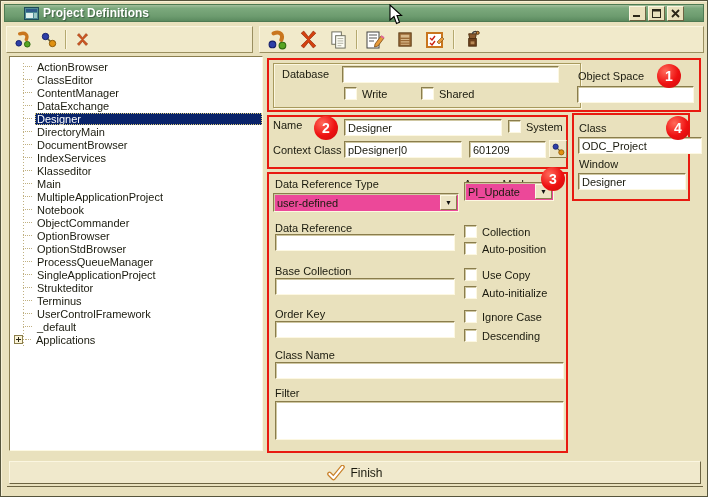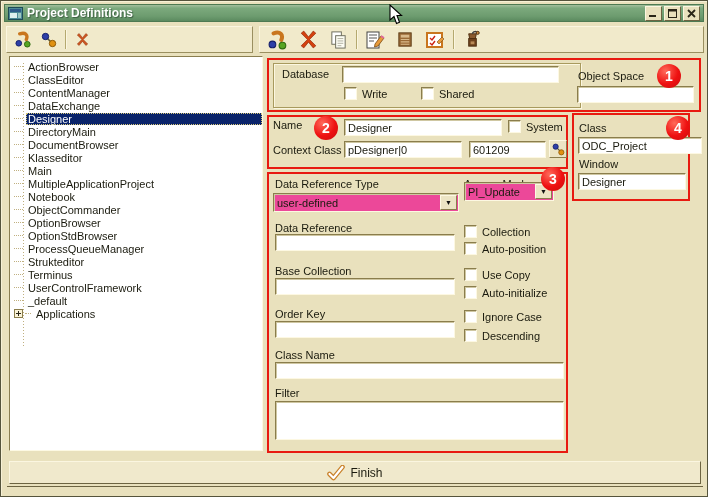--- a/index.html
+++ b/index.html
@@ -7,21 +7,21 @@
   .window{
     position:relative; width:708px; height:497px;
     background:#e9e1bd; border:1px solid #55543c;
     box-shadow:inset 1px 1px 0 #f7f1d6;
     overflow:hidden; font-size:11px; color:#1a1a0e;
   }
   
   .titlebar{
     position:absolute; left:3px; top:3px; right:3px; height:18px;
     background:linear-gradient(180deg,#a3bf9c 0%, #7ca97d 20%, #6d9c6f 70%, #5b8a5f 100%);
-    border:1px solid #4e7a52; display:flex; align-items:center; padding:0 3px;
+    border:1px solid #4e7a52; display:flex; align-items:center; padding:0 19px;
   }
   .titlebar .ticon{ width:15px; height:13px; margin-right:4px; }
   .titlebar .ttext{ color:#fff; font-weight:bold; font-size:12px; text-shadow:1px 1px 1px #3c5e40; flex:1; }
   .winbtn{ width:17px; height:15px; background:#e9e1bd; border:1px solid; border-color:#fbf6e0 #6d6442 #6d6442 #fbf6e0; margin-left:2px; display:flex; align-items:center; justify-content:center; }
   
   .toolbar{
     position:absolute; height:27px; background:#f1eacb;
     border:1px solid; border-color:#fbf6e0 #9a8f60 #9a8f60 #fbf6e0;
     display:flex; align-items:center; padding:0 6px; gap:6px;
   }
@@ -31,21 +31,21 @@
   .tb-left .tbtn{ width:20px; height:20px; }
   .tsep{ width:1px; height:19px; background:#b5a96f; box-shadow:1px 0 0 #fbf6e0; }
   
   .tree{
     position:absolute; left:8px; top:55px; width:254px; height:395px;
     background:#fff; border:1px solid; border-color:#8a7e50 #fdf9e3 #fdf9e3 #8a7e50;
     padding-top:3px; overflow:hidden;
   }
   .tree .vline{ position:absolute; left:13px; top:6px; width:1px; height:283px;
     background:repeating-linear-gradient(180deg,#c0b080 0 1px, transparent 1px 3px); }
-  .trow{ position:relative; height:13px; display:flex; align-items:center; padding-left:4px; white-space:nowrap; }
+  .trow{ position:relative; height:13px; display:flex; align-items:center; padding-left:13px; white-space:nowrap; }
   .trow .dash{ width:9px; height:1px; border-bottom:1px dotted #c0b080; margin-right:3px; }
   .trow .tlabel{ padding:0 2px; line-height:12px; }
   .trow.selected .tlabel{ background:#0a246a; color:#fff; flex:1; outline:1px dotted #d8c878; outline-offset:-1px; }
   .trow.expandable{ padding-left:4px; }
   .trow .plus{ width:9px; height:9px; margin-right:2px; }
   .trow .dash2{ width:6px; height:1px; border-bottom:1px dotted #c0b080; margin-right:3px; }
   
   .lbl{ position:absolute; white-space:nowrap; }
   .inp{
     position:absolute; height:17px; background:#fff;
@@ -211,20 +211,24 @@
     <div class="trow">
         <span class="dash"></span>
         <span class="tlabel">DirectoryMain</span>
       </div>
     <div class="trow">
         <span class="dash"></span>
         <span class="tlabel">DocumentBrowser</span>
       </div>
     <div class="trow">
         <span class="dash"></span>
+        <span class="tlabel">IndexServices</span>
+      </div>
+    <div class="trow">
+        <span class="dash"></span>
         <span class="tlabel">Klasseditor</span>
       </div>
     <div class="trow">
         <span class="dash"></span>
         <span class="tlabel">Main</span>
       </div>
     <div class="trow">
         <span class="dash"></span>
         <span class="tlabel">MultipleApplicationProject</span>
       </div>
@@ -240,20 +244,24 @@
         <span class="dash"></span>
         <span class="tlabel">OptionBrowser</span>
       </div>
     <div class="trow">
         <span class="dash"></span>
         <span class="tlabel">OptionStdBrowser</span>
       </div>
     <div class="trow">
         <span class="dash"></span>
         <span class="tlabel">ProcessQueueManager</span>
+      </div>
+    <div class="trow">
+        <span class="dash"></span>
+        <span class="tlabel">SingleApplicationProject</span>
       </div>
     <div class="trow">
         <span class="dash"></span>
         <span class="tlabel">Strukteditor</span>
       </div>
     <div class="trow">
         <span class="dash"></span>
         <span class="tlabel">Terminus</span>
       </div>
     <div class="trow">

